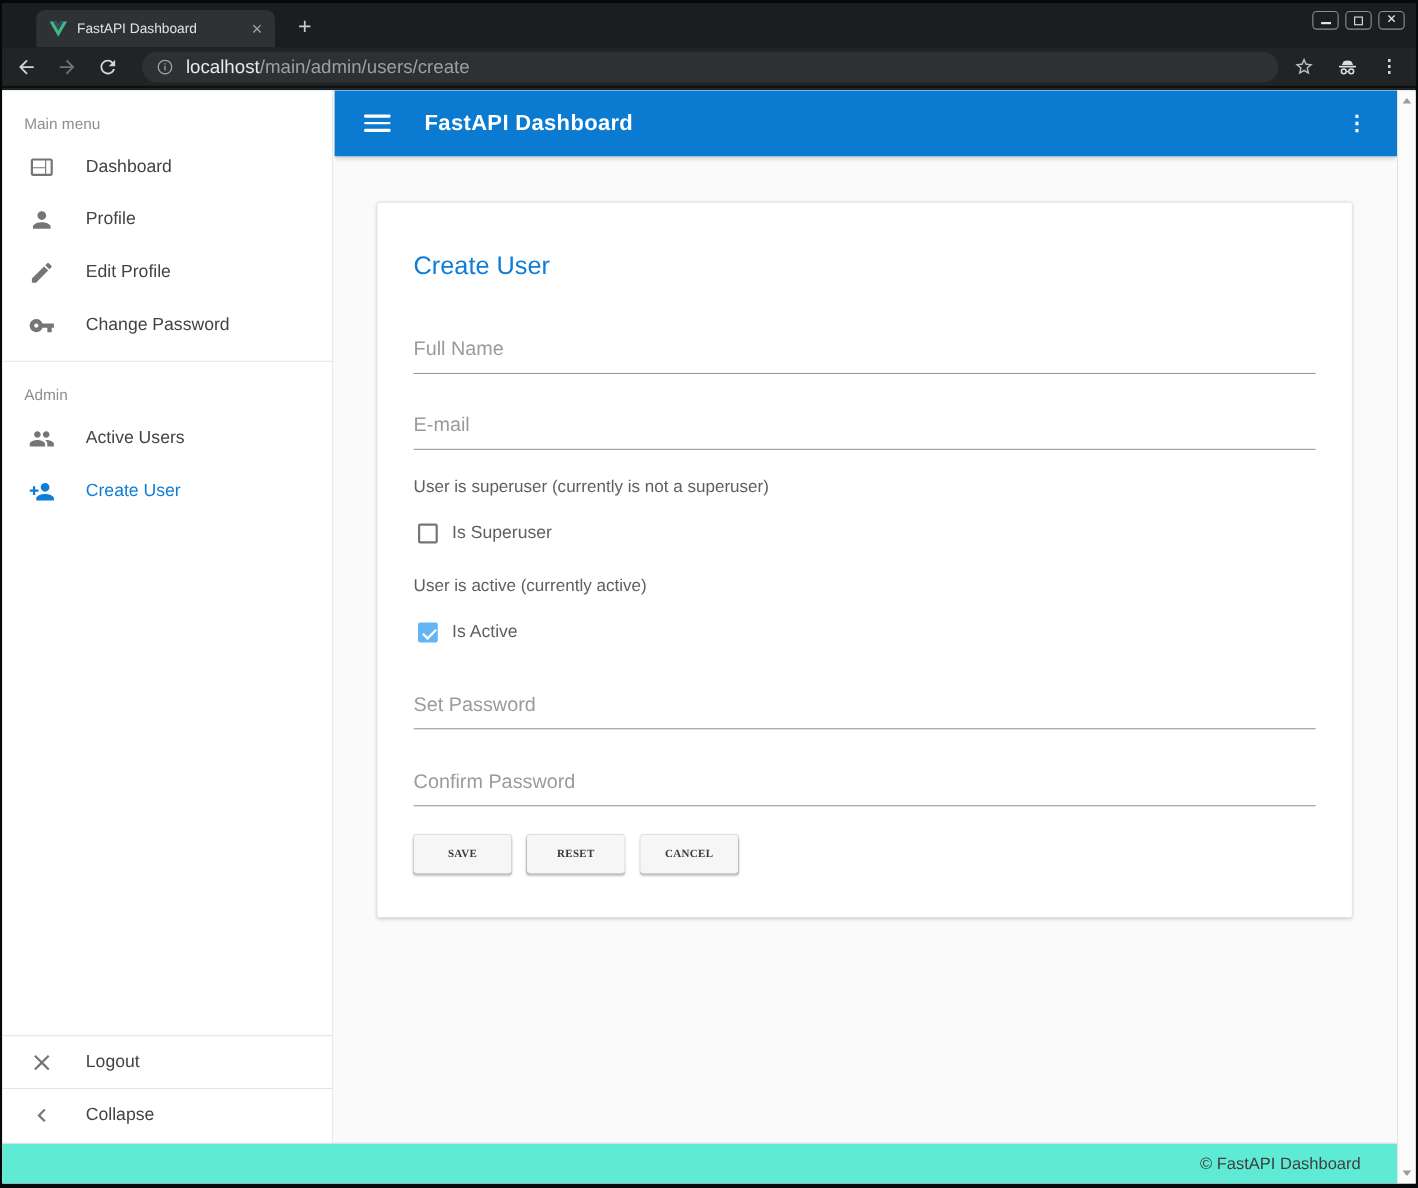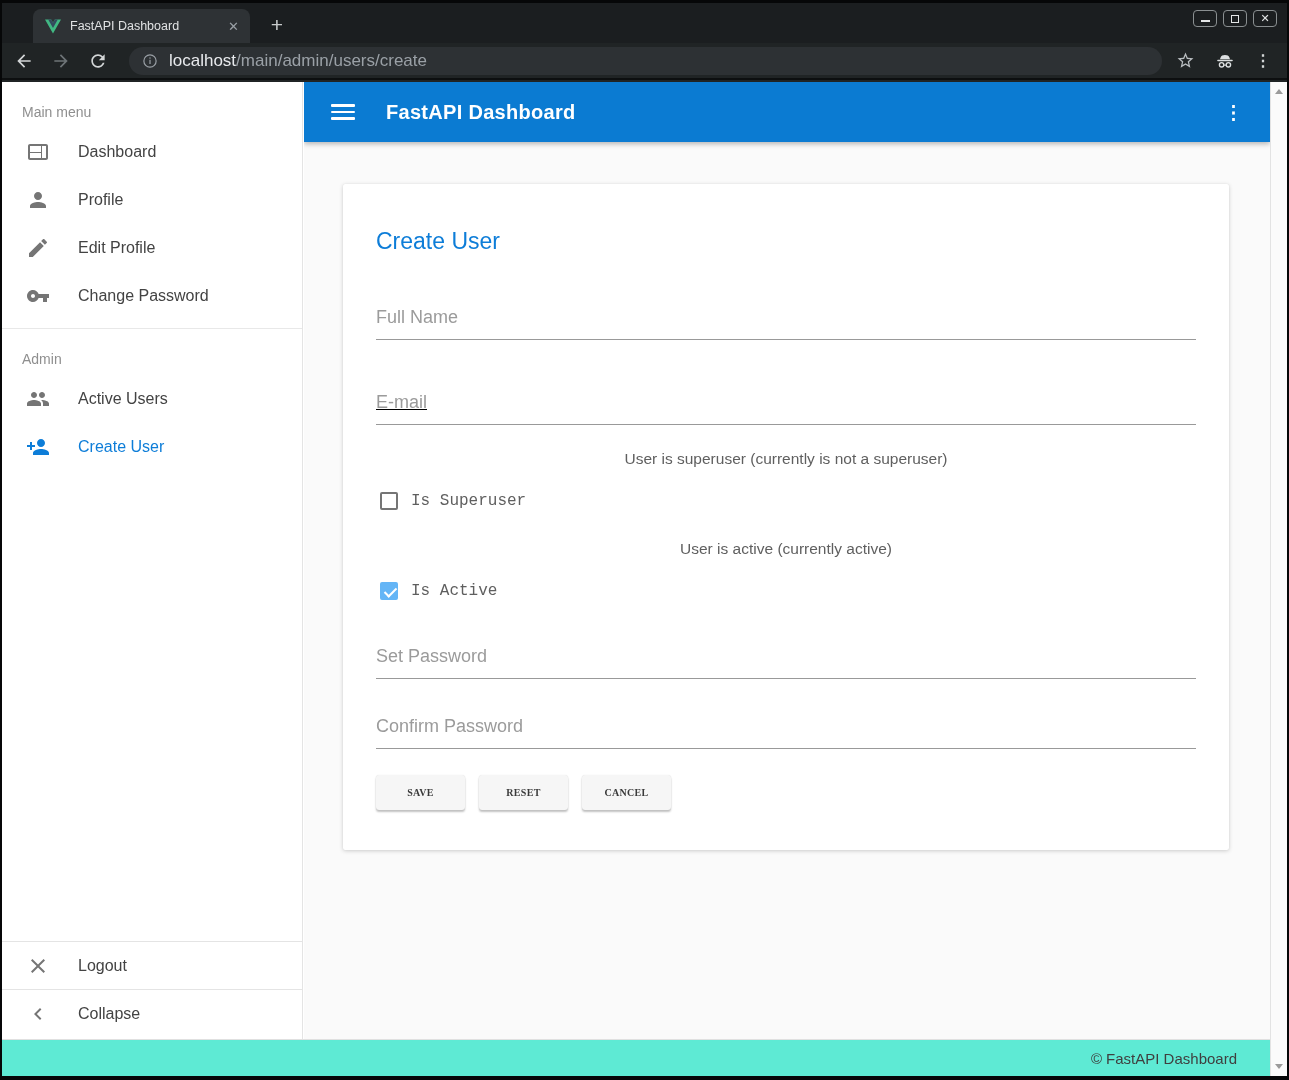--- a/index.html
+++ b/index.html
@@ -76,28 +76,28 @@
 
   .card { margin:42px 0 0 39px; width:886px; background:#fff; border-radius:2px;
           box-shadow:0 1px 4px rgba(0,0,0,.18), 0 0 1px rgba(0,0,0,.1); padding:0 33px 40px; }
   .card-title { padding-top:43px; font-size:23px; line-height:28px; color:#0d7dd8; font-weight:500; }
 
   .tfield input { display:block; width:100%; border:none; outline:none; background:transparent;
                   border-bottom:1px solid #999; font-size:18px; color:#333; padding:0 0 11px;
                   font-family:inherit; border-radius:0; }
   .tfield input::placeholder { color:#9b9b9b; opacity:1; }
   .tfield.f1 { margin-top:52px; }
-  .tfield.f2 { margin-top:52px;text-decoration:underline; }
+  .tfield.f2 { margin-top:36px; }
   .tfield.f3 { margin-top:45px; }
   .tfield.f4 { margin-top:37px; }
 
-  .hint { font-size:15.5px; line-height:20px; color:#5f5f5f;text-align:center; }
+  .hint { font-size:15.5px; line-height:20px; color:#5f5f5f; }
   .hint.h1 { margin-top:24px; }
   .hint.h2 { margin-top:28px; }
-  .cb-row { display:flex; align-items:center; margin-top:22px; margin-left:4px; height:20px; cursor:pointer;font-family:Liberation Mono, monospace; }
+  .cb-row { display:flex; align-items:center; margin-top:22px; margin-left:4px; height:20px; cursor:pointer; }
   .cb { width:18px; height:18px; border:2px solid #757575; border-radius:2px; position:relative; flex:0 0 auto; }
   .cb.checked { background:#64b5f6; border-color:#64b5f6; }
   .cb.checked::after { content:''; position:absolute; left:5px; top:1px; width:5px; height:10px;
                        border:solid #fff; border-width:0 2px 2px 0; transform:rotate(45deg); }
   .cb-label { margin-left:13px; font-size:16px; color:#5f5f5f; }
 
   .btn-row { margin-top:26px; display:flex; }
   .btn { min-width:89px; height:35px; background:#f6f6f6; border:none; border-radius:3px;
          box-shadow:0 2px 2px rgba(0,0,0,.24), 0 0 1px rgba(0,0,0,.14);
          font-size:10px; font-weight:600; color:#3a3a3a; letter-spacing:.3px;

